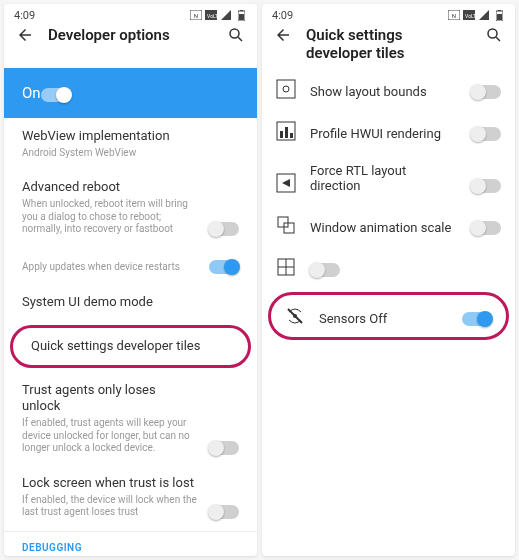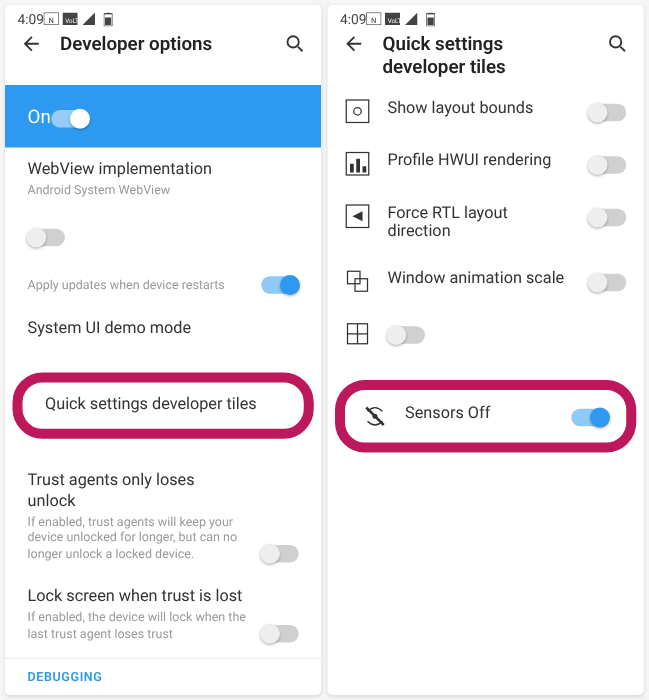--- a/index.html
+++ b/index.html
@@ -1,40 +1,40 @@
 <!DOCTYPE html>
 <html><head>
 <meta charset="utf-8">
 <style>
   *{box-sizing:border-box;margin:0;padding:0;font-family:-apple-system,Roboto,Arial,sans-serif}
   body{background:#f5f5f5;display:flex;gap:5px;padding:4px}
   .phone{width:255px;height:552px;background:#fff;border-radius:4px;overflow:hidden;display:flex;flex-direction:column;box-shadow:0 1px 3px rgba(0,0,0,.1)}
-  .statusbar{height:22px;display:flex;align-items:center;padding:0 10px;font-size:11px;color:#444}
+  .statusbar{height:22px;display:flex;align-items:center;justify-content:space-between;padding:0 10px;font-size:11px;color:#444}
   .status-icons{display:flex;gap:3px;align-items:center}
   .ic{width:12px;height:12px;display:inline-flex;align-items:center;justify-content:center}
   .appbar{height:42px;display:flex;align-items:flex-start;padding:0 12px;gap:14px}
   .appbar .title{font-size:15px;font-weight:600;color:#222;flex:1}
   .back-arrow,.search-icon{color:#333}
   .scroll{flex:1;overflow:hidden}
   .hero{background:#2e99f1;color:#fff;padding:16px 18px;display:flex;align-items:center;justify-content:flex-start}
   .hero .lbl{font-size:15px}
   .row{padding:10px 18px;display:flex;align-items:flex-end;gap:12px}
   .row .txt{flex:1}
   .row .lbl{font-size:13px;color:#333;line-height:1.3}
   .row .sub{font-size:10px;color:#9a9a9a;margin-top:2px;line-height:1.25}
   .toggle{width:30px;height:14px;border-radius:8px;background:#d0d0d0;position:relative;flex-shrink:0;margin-top:4px}
   .toggle::after{content:"";position:absolute;width:16px;height:16px;border-radius:50%;background:#eee;top:-1px;left:-1px;box-shadow:0 1px 2px rgba(0,0,0,.3)}
   .toggle.on{background:#8fcaf6}
   .toggle.on::after{background:#2e99f1;left:auto;right:-1px}
   .toggle.white{background:rgba(255,255,255,.5)}
   .toggle.white::after{background:#fff;left:auto;right:-1px}
   .section-hdr{color:#2e99f1;font-size:10px;letter-spacing:.5px;font-weight:600;padding:8px 18px 4px}
   .divider{height:1px;background:#eee;margin:2px 0}
-  .highlight{border:8px solid #be185d;border-radius:24px;margin:16px 6px}
-  .qrow{padding:11px 14px;display:flex;align-items:flex-start;gap:14px}
+  .highlight{border:3px solid #be185d;border-radius:24px;margin:4px 6px}
+  .qrow{padding:11px 14px;display:flex;align-items:flex-end;gap:14px}
   .qic{width:20px;height:20px;display:flex;align-items:center;justify-content:center;flex-shrink:0}
   .qrow .lbl{font-size:13px;color:#333;flex:1}
   svg{display:block}
 </style>
 </head>
 <body>
 
 <div class="phone">
   <div class="statusbar">
     <span>4:09</span>
@@ -85,20 +85,24 @@
       <span class="toggle white"></span>
     </div>
 
     <div class="row">
       <div class="txt">
           <div class="lbl">WebView implementation</div>
           <div class="sub">Android System WebView</div>
         </div>
     </div>
     <div class="row">
+      <div class="txt">
+          <div class="lbl">Advanced reboot</div>
+          <div class="sub">When unlocked, reboot item will bring you a dialog to chose to reboot; normally, into recovery or fastboot</div>
+        </div>
       <span class="toggle"></span>
     </div>
     <div class="row">
       <div class="txt">
           <div class="sub">Apply updates when device restarts</div>
         </div>
       <span class="toggle on"></span>
     </div>
     <div class="row">
       <div class="txt">

